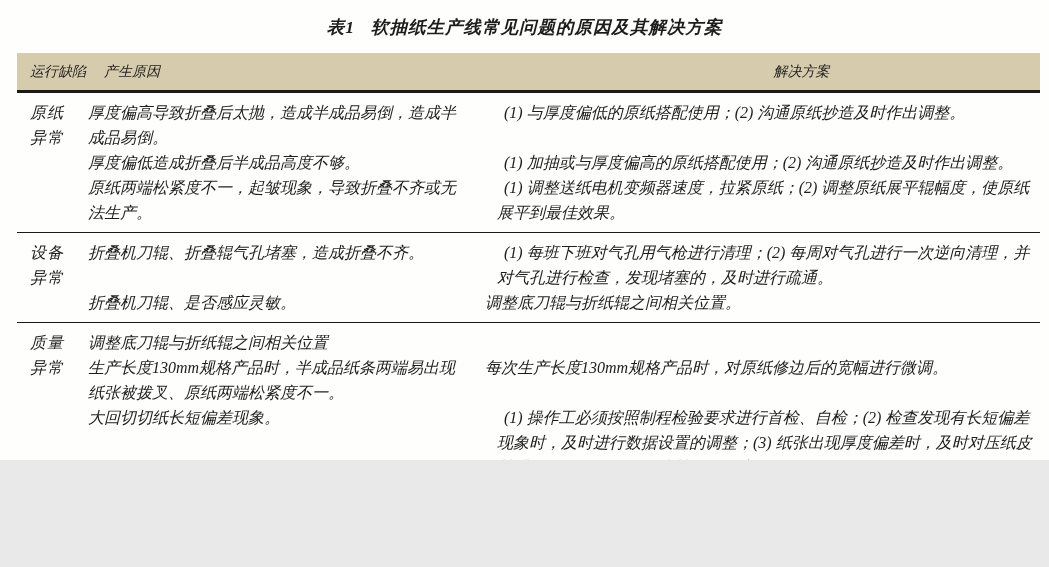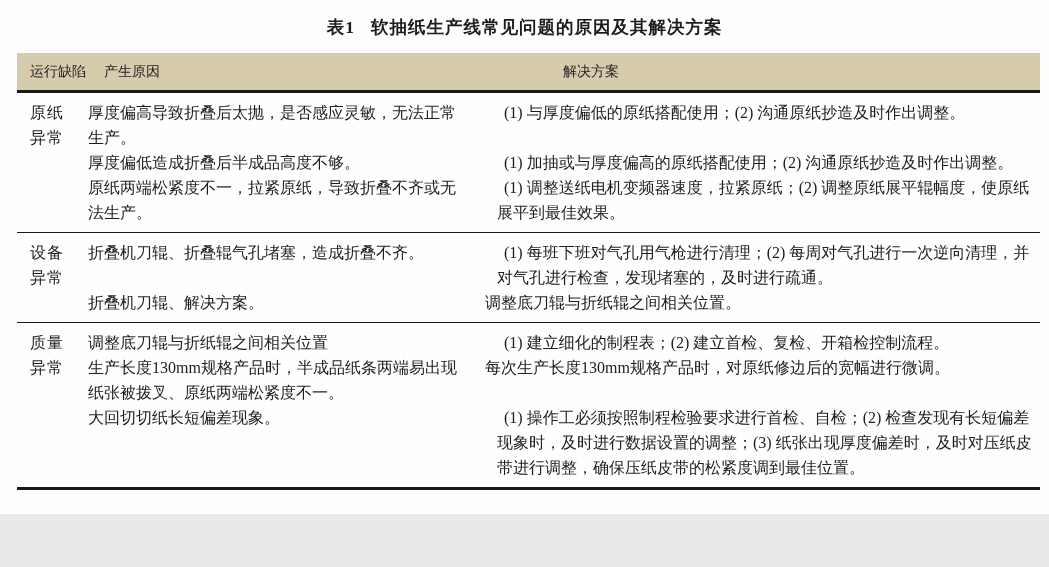--- a/index.html
+++ b/index.html
@@ -5,25 +5,26 @@
   :root {
     --header-bg: #d6cbad;
     --rule: #1a1a1a;
     --ink: #1d1d1d;
   }
   * { margin: 0; padding: 0; box-sizing: border-box; }
   html, body { background: #e9e9e9; }
   .page {
     position: relative;
     width: 1049px;
-    height: 514px;
+    height: 460px;
     background: #fefefc;
     font-family: "Liberation Serif", "DejaVu Serif", serif;
     color: var(--ink);
     overflow: hidden;
+    font-style: italic;
   }
   .title {
     padding-top: 15px;
     height: 53px;
     text-align: center;
     font-size: 17.5px;
     font-weight: bold;
     letter-spacing: 1px;
     line-height: 24px;
   }
@@ -40,21 +41,21 @@
     grid-template-columns: 71px 397px 1fr;
     align-items: center;
     height: 40px;
     background: var(--header-bg);
     border-bottom: 3px solid var(--rule);
     font-size: 14px;
     gap: 16px;
   }
   .th-defect { padding-left: 13px; }
   .th-cause { text-align: left; }
-  .th-solution { padding-left: 46px; }
+  .th-solution { text-align: center; padding-left: 46px; }
   .section {
     display: flex;
     padding: 7px 0 7px 0;
     justify-content: flex-end;
   }
   .section + .section { border-top: 1.5px solid var(--rule); }
   .defect-cell {
     width: 71px;
     padding-left: 13px;
     letter-spacing: 1px;
@@ -85,60 +86,59 @@
       <div class="th-solution">解决方案</div>
     </div>
 
     <div class="section">
       <div class="defect-cell">
         <div>原纸</div>
         <div>异常</div>
       </div>
       <div class="rows">
         <div class="row">
-          <div class="cause">厚度偏高导致折叠后太抛，是否感应灵敏，无法正常生产。</div>
+          <div class="cause">厚度偏高导致折叠后太抛，造成半成品易倒，造成半成品易倒。</div>
           <div class="solution lead-indent">(1) 与厚度偏低的原纸搭配使用；(2) 沟通原纸抄造及时作出调整。</div>
         </div>
         <div class="row">
           <div class="cause">厚度偏低造成折叠后半成品高度不够。</div>
           <div class="solution lead-indent">(1) 加抽或与厚度偏高的原纸搭配使用；(2) 沟通原纸抄造及时作出调整。</div>
         </div>
         <div class="row">
-          <div class="cause">原纸两端松紧度不一，拉紧原纸，导致折叠不齐或无法生产。</div>
+          <div class="cause">原纸两端松紧度不一，起皱现象，导致折叠不齐或无法生产。</div>
           <div class="solution lead-indent">(1) 调整送纸电机变频器速度，拉紧原纸；(2) 调整原纸展平辊幅度，使原纸展平到最佳效果。</div>
         </div>
       </div>
     </div>
 
     <div class="section">
       <div class="defect-cell">
         <div>设备</div>
         <div>异常</div>
       </div>
       <div class="rows">
         <div class="row">
           <div class="cause">折叠机刀辊、折叠辊气孔堵塞，造成折叠不齐。</div>
           <div class="solution lead-indent">(1) 每班下班对气孔用气枪进行清理；(2) 每周对气孔进行一次逆向清理，并对气孔进行检查，发现堵塞的，及时进行疏通。</div>
         </div>
         <div class="row">
-          <div class="cause">折叠机刀辊、解决方案。</div>
+          <div class="cause">折叠机刀辊、是否感应灵敏。</div>
           <div class="solution">调整底刀辊与折纸辊之间相关位置。</div>
         </div>
       </div>
     </div>
 
     <div class="section">
       <div class="defect-cell">
         <div>质量</div>
         <div>异常</div>
       </div>
       <div class="rows">
         <div class="row">
           <div class="cause">调整底刀辊与折纸辊之间相关位置</div>
-          <div class="solution lead-indent">(1) 建立细化的制程表；(2) 建立首检、复检、开箱检控制流程。</div>
         </div>
         <div class="row">
           <div class="cause">生产长度130mm规格产品时，半成品纸条两端易出现纸张被拨叉、原纸两端松紧度不一。</div>
           <div class="solution">每次生产长度130mm规格产品时，对原纸修边后的宽幅进行微调。</div>
         </div>
         <div class="row">
           <div class="cause">大回切切纸长短偏差现象。</div>
           <div class="solution lead-indent">(1) 操作工必须按照制程检验要求进行首检、自检；(2) 检查发现有长短偏差现象时，及时进行数据设置的调整；(3) 纸张出现厚度偏差时，及时对压纸皮带进行调整，确保压纸皮带的松紧度调到最佳位置。</div>
         </div>
       </div>

